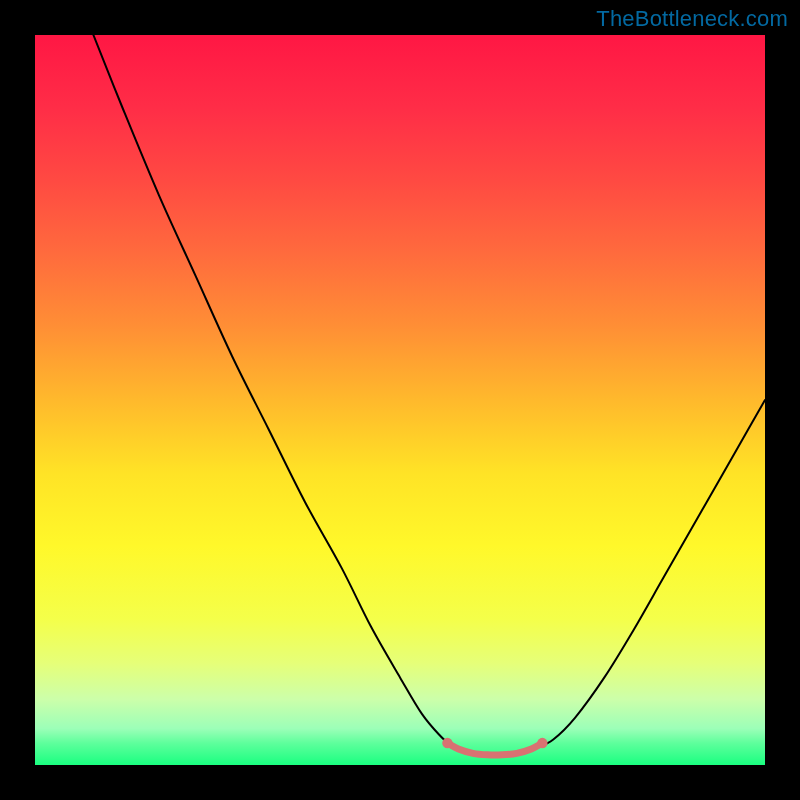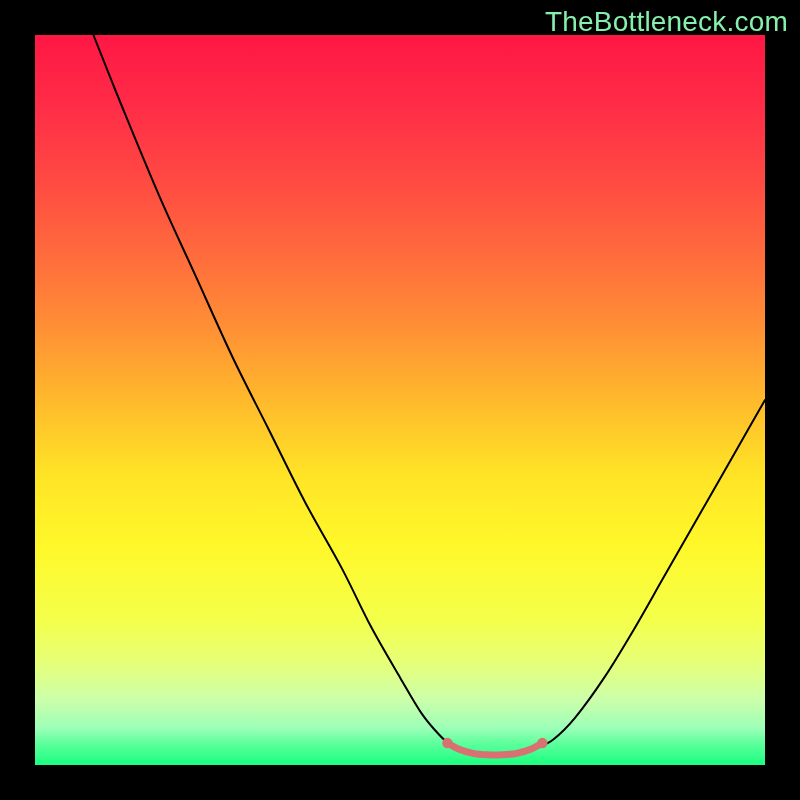--- a/index.html
+++ b/index.html
@@ -8,22 +8,22 @@
     width: 800px;
     height: 800px;
     position: relative;
     background: #000;
   }
   .watermark {
     position: absolute;
     top: 6px;
     right: 12px;
     font-family: Arial, Helvetica, sans-serif;
-    font-size: 28px;
-    color: #86efac;
+    font-size: 22px;
+    color: #0369a1;
     font-weight: 500;
     letter-spacing: 0.2px;
     z-index: 10;
   }
   .plot-area {
     position: absolute;
     left: 35px;
     top: 35px;
     width: 730px;
     height: 730px;

